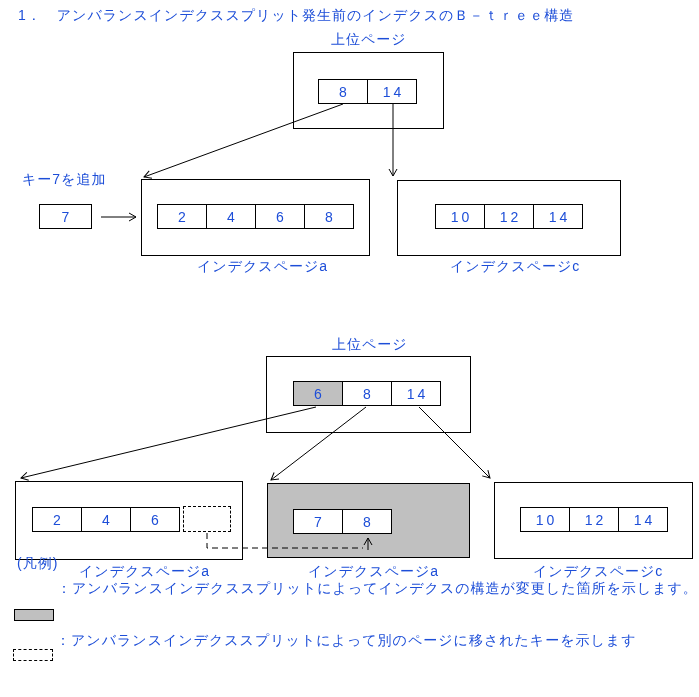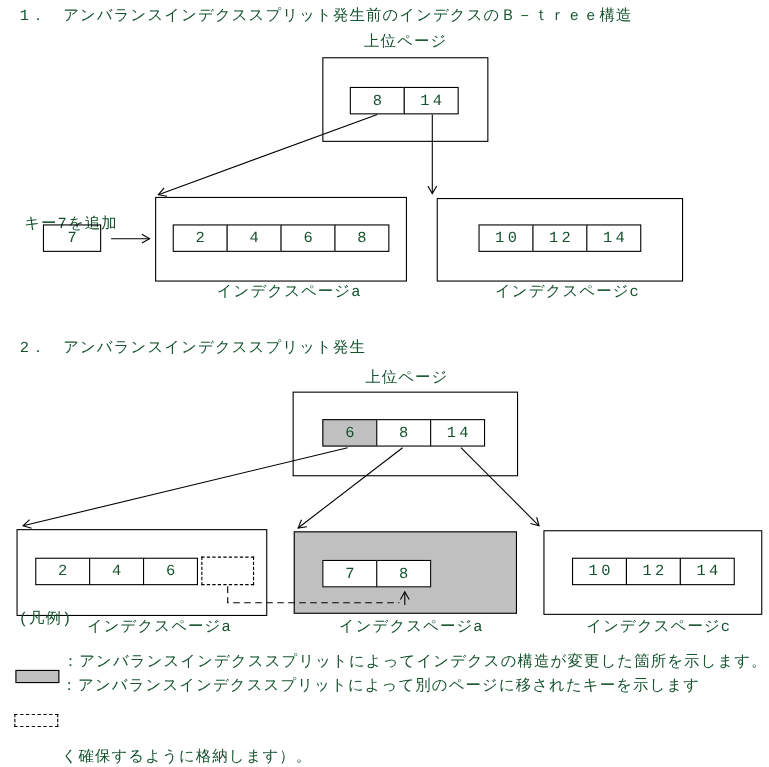--- a/index.html
+++ b/index.html
@@ -2,22 +2,22 @@
 <html lang="ja"><head>
 <meta charset="utf-8">
 <style>
   * { box-sizing: border-box; margin: 0; padding: 0; }
   html,body { background:#fff; }
   .canvas {
     position: relative;
     width: 699px;
     height: 697px;
     background: #ffffff;
-    font-family: Liberation Mono, monospace;
-    color: #14532d;
+    font-family: Liberation Sans, sans-serif;
+    color: #1d4ed8;
     overflow: hidden;
   }
   .lbl {
     position: absolute;
     font-size: 14px;
     line-height: 17px;
     letter-spacing: 1px;
     white-space: nowrap;
   }
   .box {
@@ -81,21 +81,21 @@
   <div class="lbl" style="left:18px;top:7px">1．　アンバランスインデクススプリット発生前のインデクスのＢ－ｔｒｅｅ構造</div>
   <div class="lbl" style="left:331px;top:31px">上位ページ</div>
 
   <div class="box" style="left:293px;top:52px;width:151px;height:77px">
     <div class="cells" style="left:24px;top:26px">
       <div class="cell">8</div>
       <div class="cell">14</div>
     </div>
   </div>
 
-  <div class="lbl" style="left:22px;top:196px">キー7を追加</div>
+  <div class="lbl" style="left:22px;top:171px">キー7を追加</div>
   <div class="keybox">7</div>
 
   <div class="box" style="left:141px;top:179px;width:229px;height:77px">
     <div class="cells" style="left:15px;top:24px">
       <div class="cell">2</div>
       <div class="cell">4</div>
       <div class="cell">6</div>
       <div class="cell">8</div>
     </div>
   </div>
@@ -103,21 +103,20 @@
 
   <div class="box" style="left:397px;top:180px;width:224px;height:76px">
     <div class="cells" style="left:37px;top:23px">
       <div class="cell">10</div>
       <div class="cell">12</div>
       <div class="cell">14</div>
     </div>
   </div>
   <div class="lbl" style="left:450px;top:258px">インデクスページc</div>
 
-  <div class="lbl" style="left:18px;top:309px">2．　アンバランスインデクススプリット発生</div>
   <div class="lbl" style="left:332px;top:336px">上位ページ</div>
 
   <div class="box" style="left:266px;top:356px;width:205px;height:77px">
     <div class="cells" style="left:26px;top:24px">
       <div class="cell hl">6</div>
       <div class="cell">8</div>
       <div class="cell">14</div>
     </div>
   </div>
 
@@ -144,25 +143,24 @@
       <div class="cell">10</div>
       <div class="cell">12</div>
       <div class="cell">14</div>
     </div>
   </div>
   <div class="lbl" style="left:533px;top:563px">インデクスページc</div>
 
   <div class="lbl" style="left:17px;top:555px">(凡例)</div>
 
   <div class="swatch gray" style="left:14px;top:609px"></div>
-  <div class="lbl" style="left:57px;top:594px">：アンバランスインデクススプリットによってインデクスの構造が変更した箇所を示します。</div>
+  <div class="lbl" style="left:57px;top:580px">：アンバランスインデクススプリットによってインデクスの構造が変更した箇所を示します。</div>
 
   <div class="swatch dashed" style="left:13px;top:649px"></div>
-  <div class="lbl" style="left:56px;top:616px">：アンバランスインデクススプリットによって別のページに移されたキーを示します</div>
-  <div class="lbl" style="left:56px;top:681px">く確保するように格納します）。</div>
+  <div class="lbl" style="left:56px;top:632px">：アンバランスインデクススプリットによって別のページに移されたキーを示します</div>
 
   <svg class="overlay" width="699" height="697" viewBox="0 0 699 697">
     <defs>
       <marker id="arr" markerWidth="12" markerHeight="12" refX="8" refY="5" orient="auto" markerUnits="userSpaceOnUse">
         <path d="M1,1 L8,5 L1,9" fill="none" stroke="#000" stroke-width="1"></path>
       </marker>
     </defs>
     <line x1="343" y1="104" x2="144" y2="177" marker-end="url(#arr)"></line>
     <line x1="393" y1="104" x2="393" y2="176" marker-end="url(#arr)"></line>
     <line x1="101" y1="217" x2="136" y2="217" marker-end="url(#arr)"></line>

